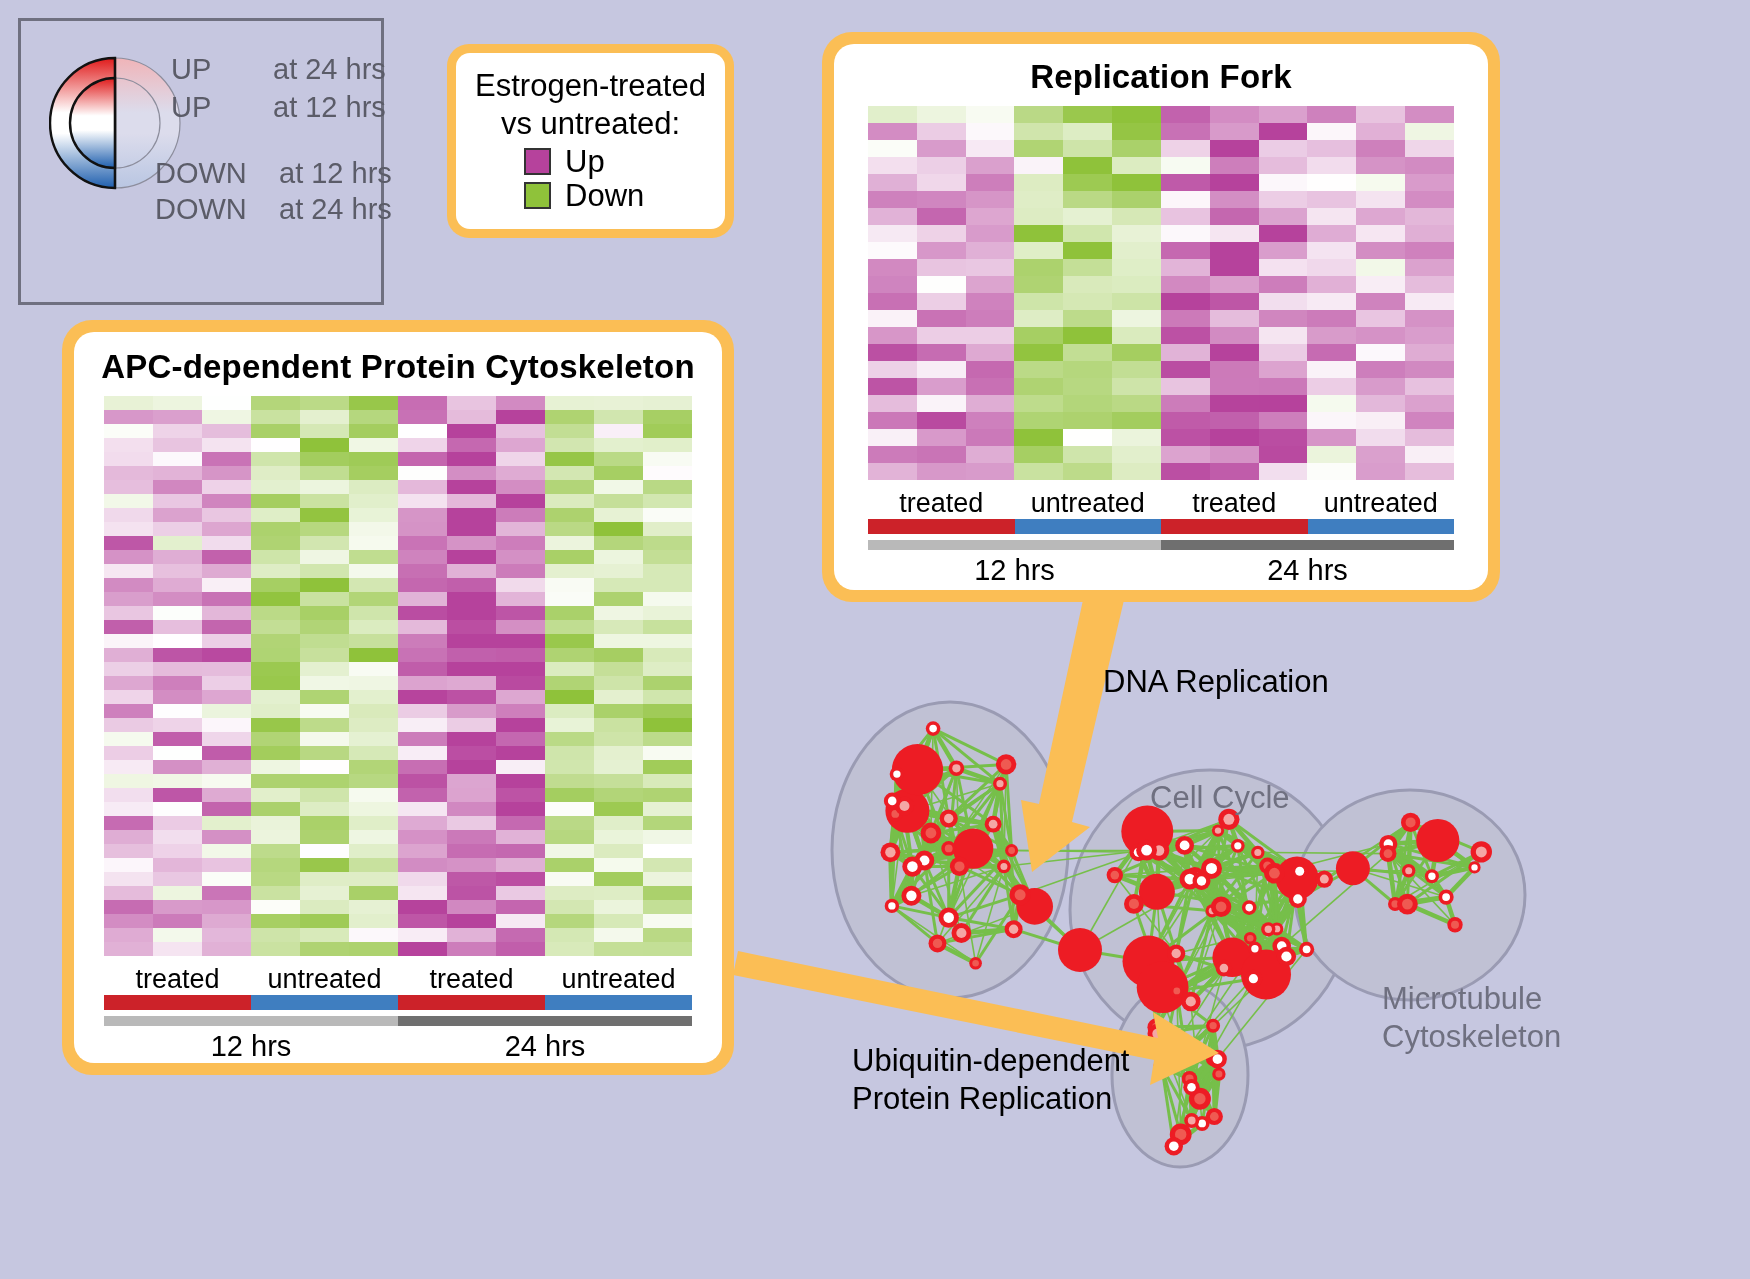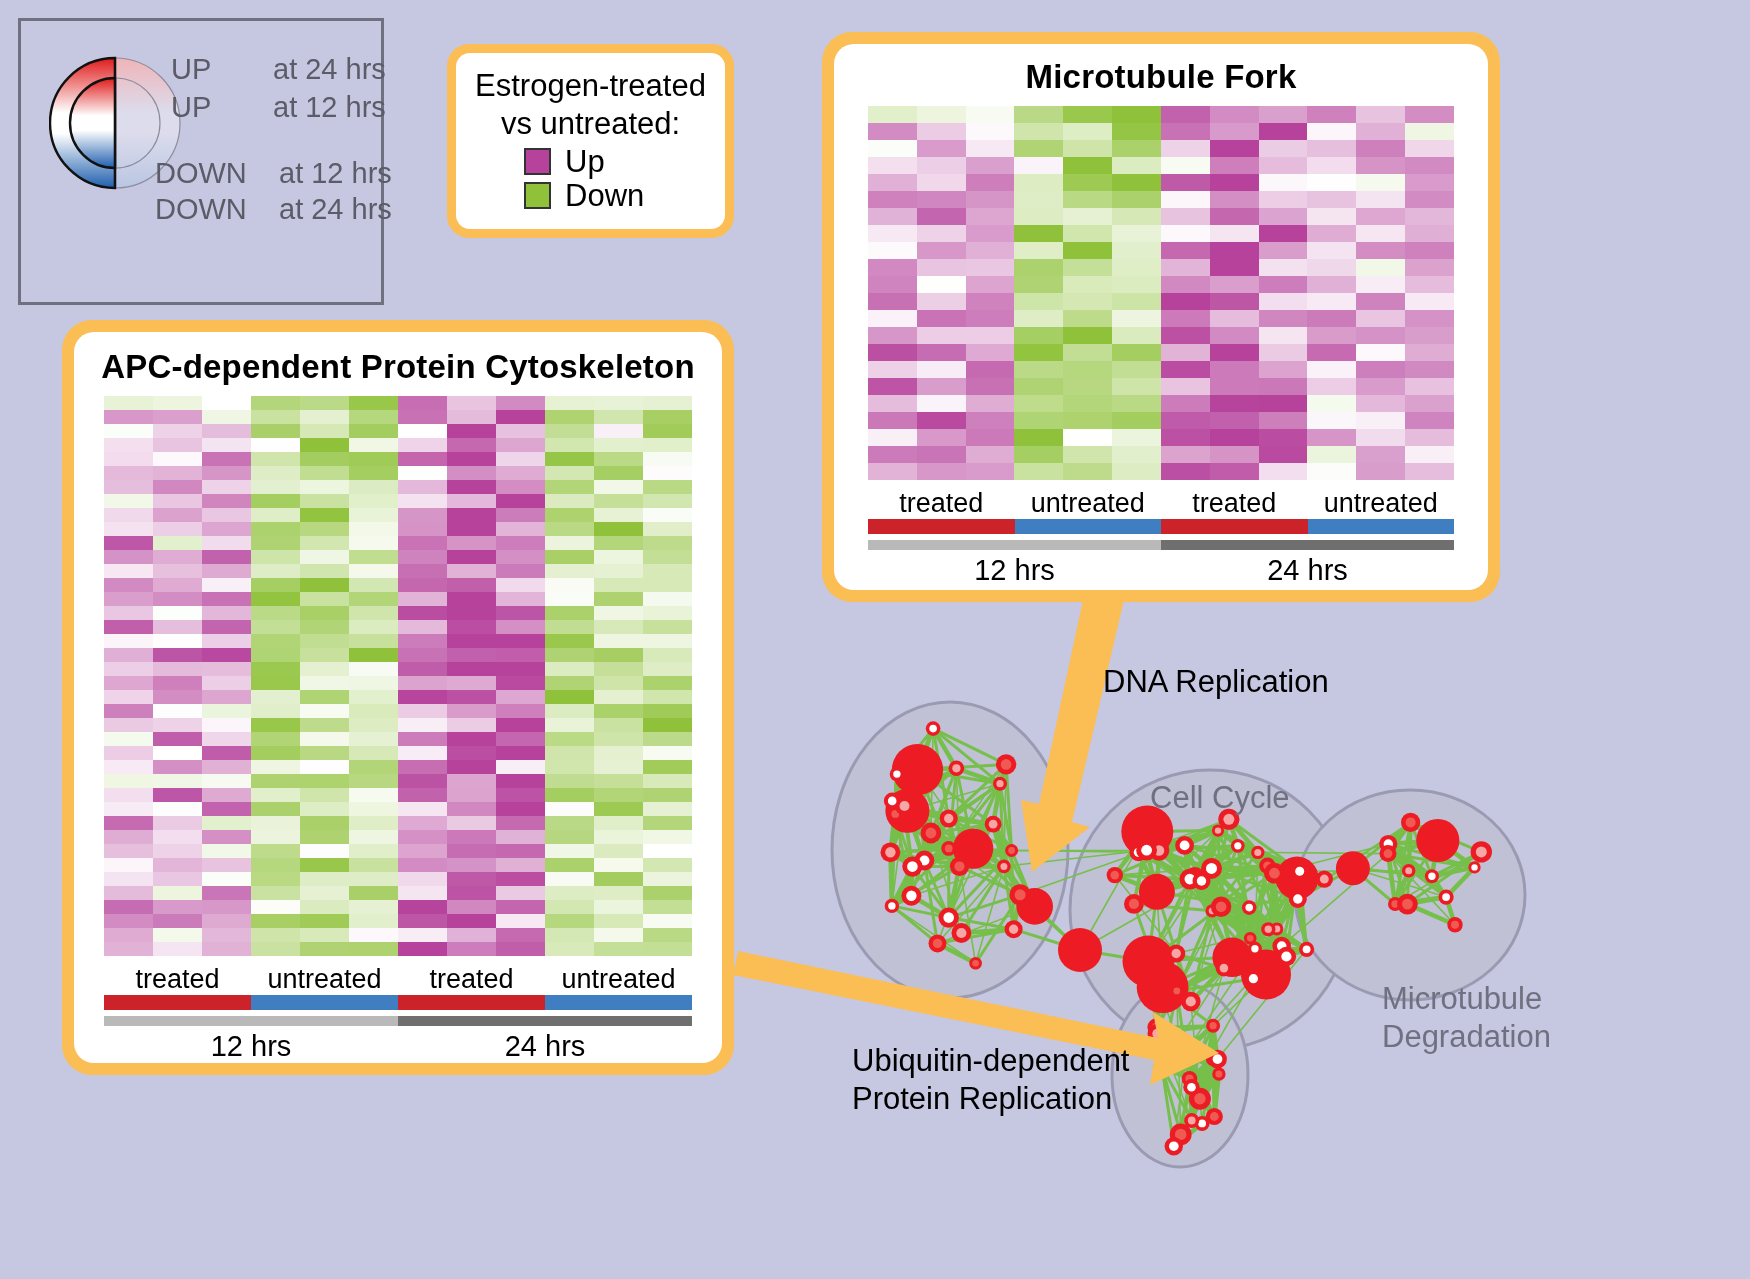--- a/index.html
+++ b/index.html
@@ -136,21 +136,21 @@
       </div>
       <div class="swatch-row">
         <span class="swatch" id="sw-down" style="background: rgb(143, 194, 58);"></span>
         <span class="swatch-label">Down</span>
       </div>
     </div>
   </div>
 
   <div class="panel" id="panel-replication">
     <div class="panel-inner">
-      <div class="panel-title" style="padding-top:14px;">Microtubule Fork</div>
+      <div class="panel-title" style="padding-top:14px;">Replication Fork</div>
       <div style="padding:10px 34px 0 34px;">
         <div class="heat" id="heat-replication" style="grid-template-columns: repeat(12, 1fr);">
             <div style="height:17px;background:rgb(225,239,203)"></div>
             <div style="height:17px;background:rgb(237,245,223)"></div>
             <div style="height:17px;background:rgb(248,251,242)"></div>
             <div style="height:17px;background:rgb(186,217,134)"></div>
             <div style="height:17px;background:rgb(154,200,77)"></div>
             <div style="height:17px;background:rgb(143,194,58)"></div>
             <div style="height:17px;background:rgb(194,98,173)"></div>
             <div style="height:17px;background:rgb(211,140,195)"></div>
@@ -1700,17 +1700,17 @@
   </svg>
 
   <svg style="position:absolute;left:0;top:0;width:1750px;height:1279px;pointer-events:none;">
     <path d="M1083 600 L1124 600 L1072 822 L1090 827 L1032 872 L1021 800 L1039 804 Z" fill="#fbbe55"></path>
     <path d="M738 951 L1158 1038 L1153 1012 L1219 1053 L1150 1085 L1154 1060 L733 975 Z" fill="#fbbe55"></path>
   </svg>
 
   <div class="netlabel" id="label-dna">DNA Replication</div>
   <div class="netlabel" id="label-cellcycle">Cell Cycle</div>
   <div class="netlabel" id="label-micro">Microtubule
-Degradation</div>
+Cytoskeleton</div>
   <div class="netlabel" id="label-ubiq">Ubiquitin-dependent
 Protein Replication</div>
 
 </div>
 
 </body></html>

